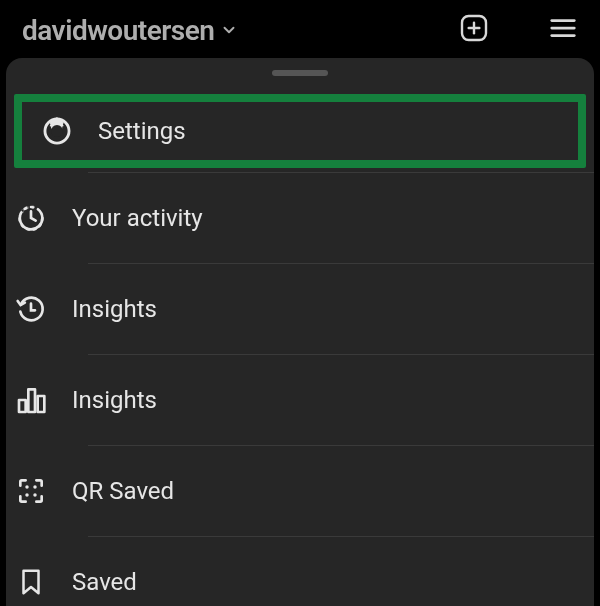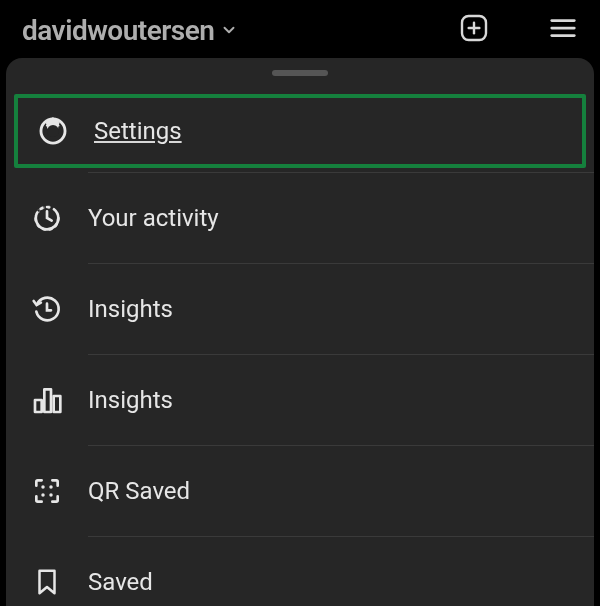--- a/index.html
+++ b/index.html
@@ -68,21 +68,21 @@
       border-radius: 3px;
       margin: 0 auto 18px auto;
     }
     .menu {
       padding: 0 0 0 0;
     }
     .menu-item {
       display: flex;
       align-items: center;
       height: 90px;
-      padding: 0 24px;
+      padding: 0 8px;
       cursor: pointer;
     }
     .menu-item .icon {
       width: 34px;
       height: 34px;
       display: flex;
       align-items: center;
       justify-content: center;
       flex-shrink: 0;
       color: #e6e6e6;
@@ -92,23 +92,22 @@
       font-size: 24px;
       font-weight: 400;
       color: #e6e6e6;
     }
     .divider {
       height: 1px;
       background: #3a3a3a;
       margin-left: 82px;
     }
     .highlight {
-      border: 4px solid #15803d;
+      border: 8px solid #15803d;
       border-radius: 2px;
-      text-decoration: underline;
     }
   </style>
 </head>
 <body>
 
 <div class="topbar">
   <div class="username">
     <span>davidwoutersen</span>
     <span class="chev">
       <svg width="18" height="18" viewBox="0 0 24 24" fill="none" stroke="#aeaeae" stroke-width="2.5" stroke-linecap="round" stroke-linejoin="round">

